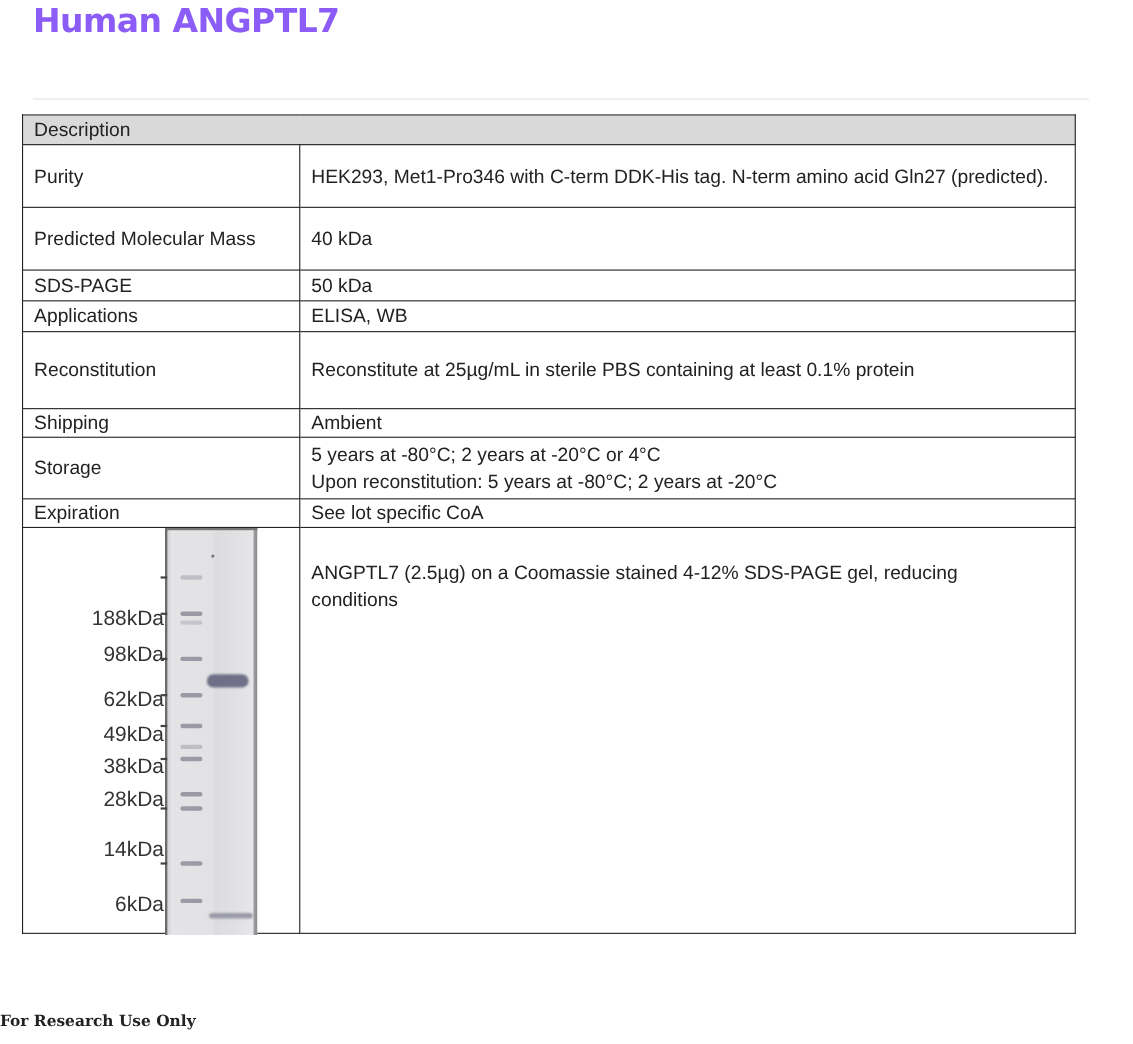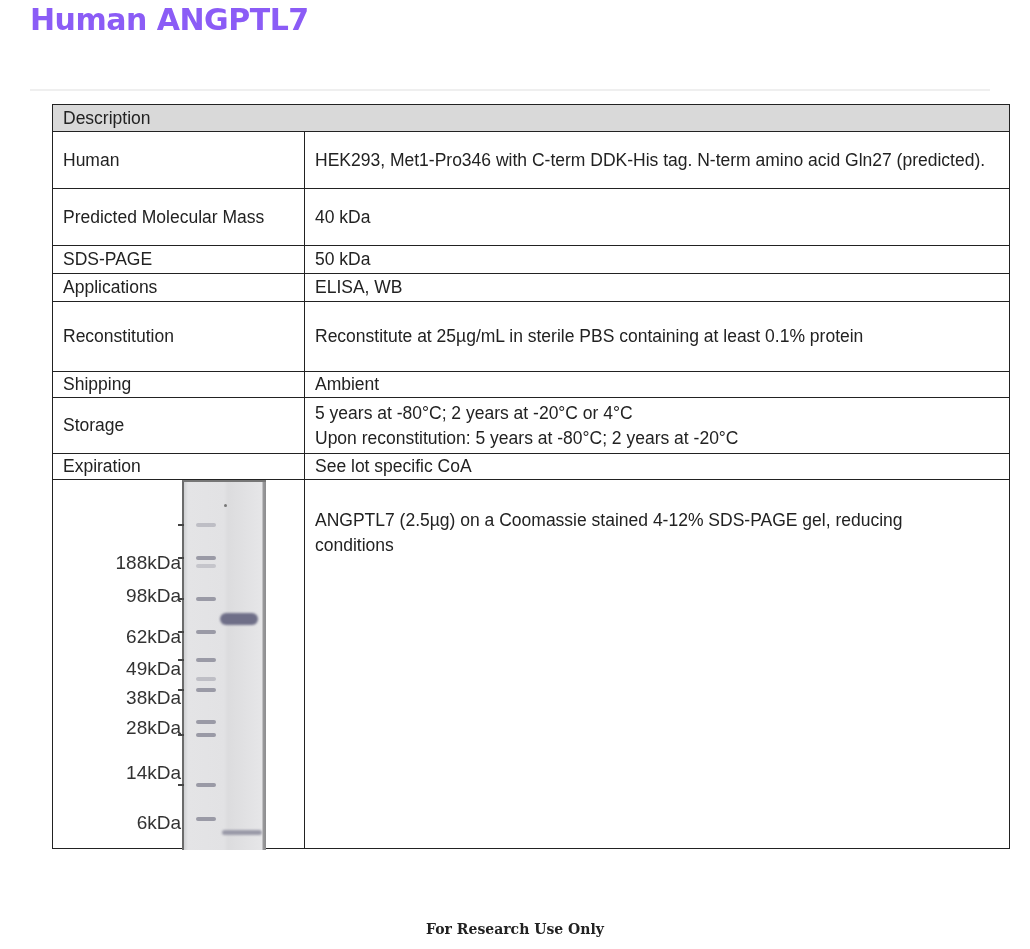--- a/index.html
+++ b/index.html
@@ -10,21 +10,21 @@
     .title {
       position: absolute; left: 30px; top: 2px;
       font-family: "DejaVu Sans", sans-serif; font-weight: bold;
       font-size: 30px; color: #8b5cf6; letter-spacing: -0.5px;
     }
     .rule {
       position: absolute; left: 30px; top: 89px; width: 960px; height: 2px;
       background: #efefef;
     }
     table.spec {
-      position: absolute; left: 52px; top: 104px; width: 958px;
+      position: absolute; left: 20px; top: 104px; width: 958px;
       border-collapse: collapse; table-layout: fixed;
       font-family: "Liberation Sans", sans-serif; font-size: 17.5px; color: #222;
     }
     table.spec td {
       border: 1.5px solid #222; padding: 0 0 0 10px; vertical-align: middle;
       line-height: 25px;
     }
     table.spec col.c1 { width: 252px; }
     table.spec tr.section td { background: #d9d9d9; height: 26px; }
     table.spec td.val { padding-left: 10px; }
@@ -47,42 +47,42 @@
     .sample-band {
       position: absolute; left: 36px; width: 38px; height: 12px; border-radius: 6px;
       background: #6f6f88; filter: blur(1.2px);
     }
     .bottom-band {
       position: absolute; left: 38px; width: 40px; height: 5px; border-radius: 3px;
       background: #9a9aa8; filter: blur(0.8px);
     }
     .tick { position: absolute; left: -6px; width: 6px; height: 1.5px; background: #444; }
     .footer {
-      position: absolute; left: 0; width: 1030px; top: 921px; text-align: center;
+      position: absolute; left: 0; width: 1030px; top: 921px; 
       font-family: "DejaVu Serif", "Liberation Serif", serif; font-weight: bold;
       font-size: 14px; color: #222;
     }
   </style>
 </head>
 <body>
 
 <div class="title">Human ANGPTL7</div>
 <div class="rule"></div>
 
 <table class="spec">
   <colgroup>
       <col class="c1">
       <col class="c2">
     </colgroup>
   <tbody>
     <tr class="section">
       <td colspan="2">Description</td>
     </tr>
     <tr style="height:57px">
-      <td>Human</td>
+      <td>Purity</td>
       <td class="val" style="">HEK293, Met1-Pro346 with C-term DDK-His tag. N-term amino acid Gln27 (predicted).</td>
     </tr>
     <tr style="height:57px">
       <td style="padding-right:20px">Predicted Molecular Mass</td>
       <td class="val">40 kDa</td>
     </tr>
     <tr style="height:28px">
       <td>SDS-PAGE</td>
       <td class="val">50 kDa</td>
     </tr>

